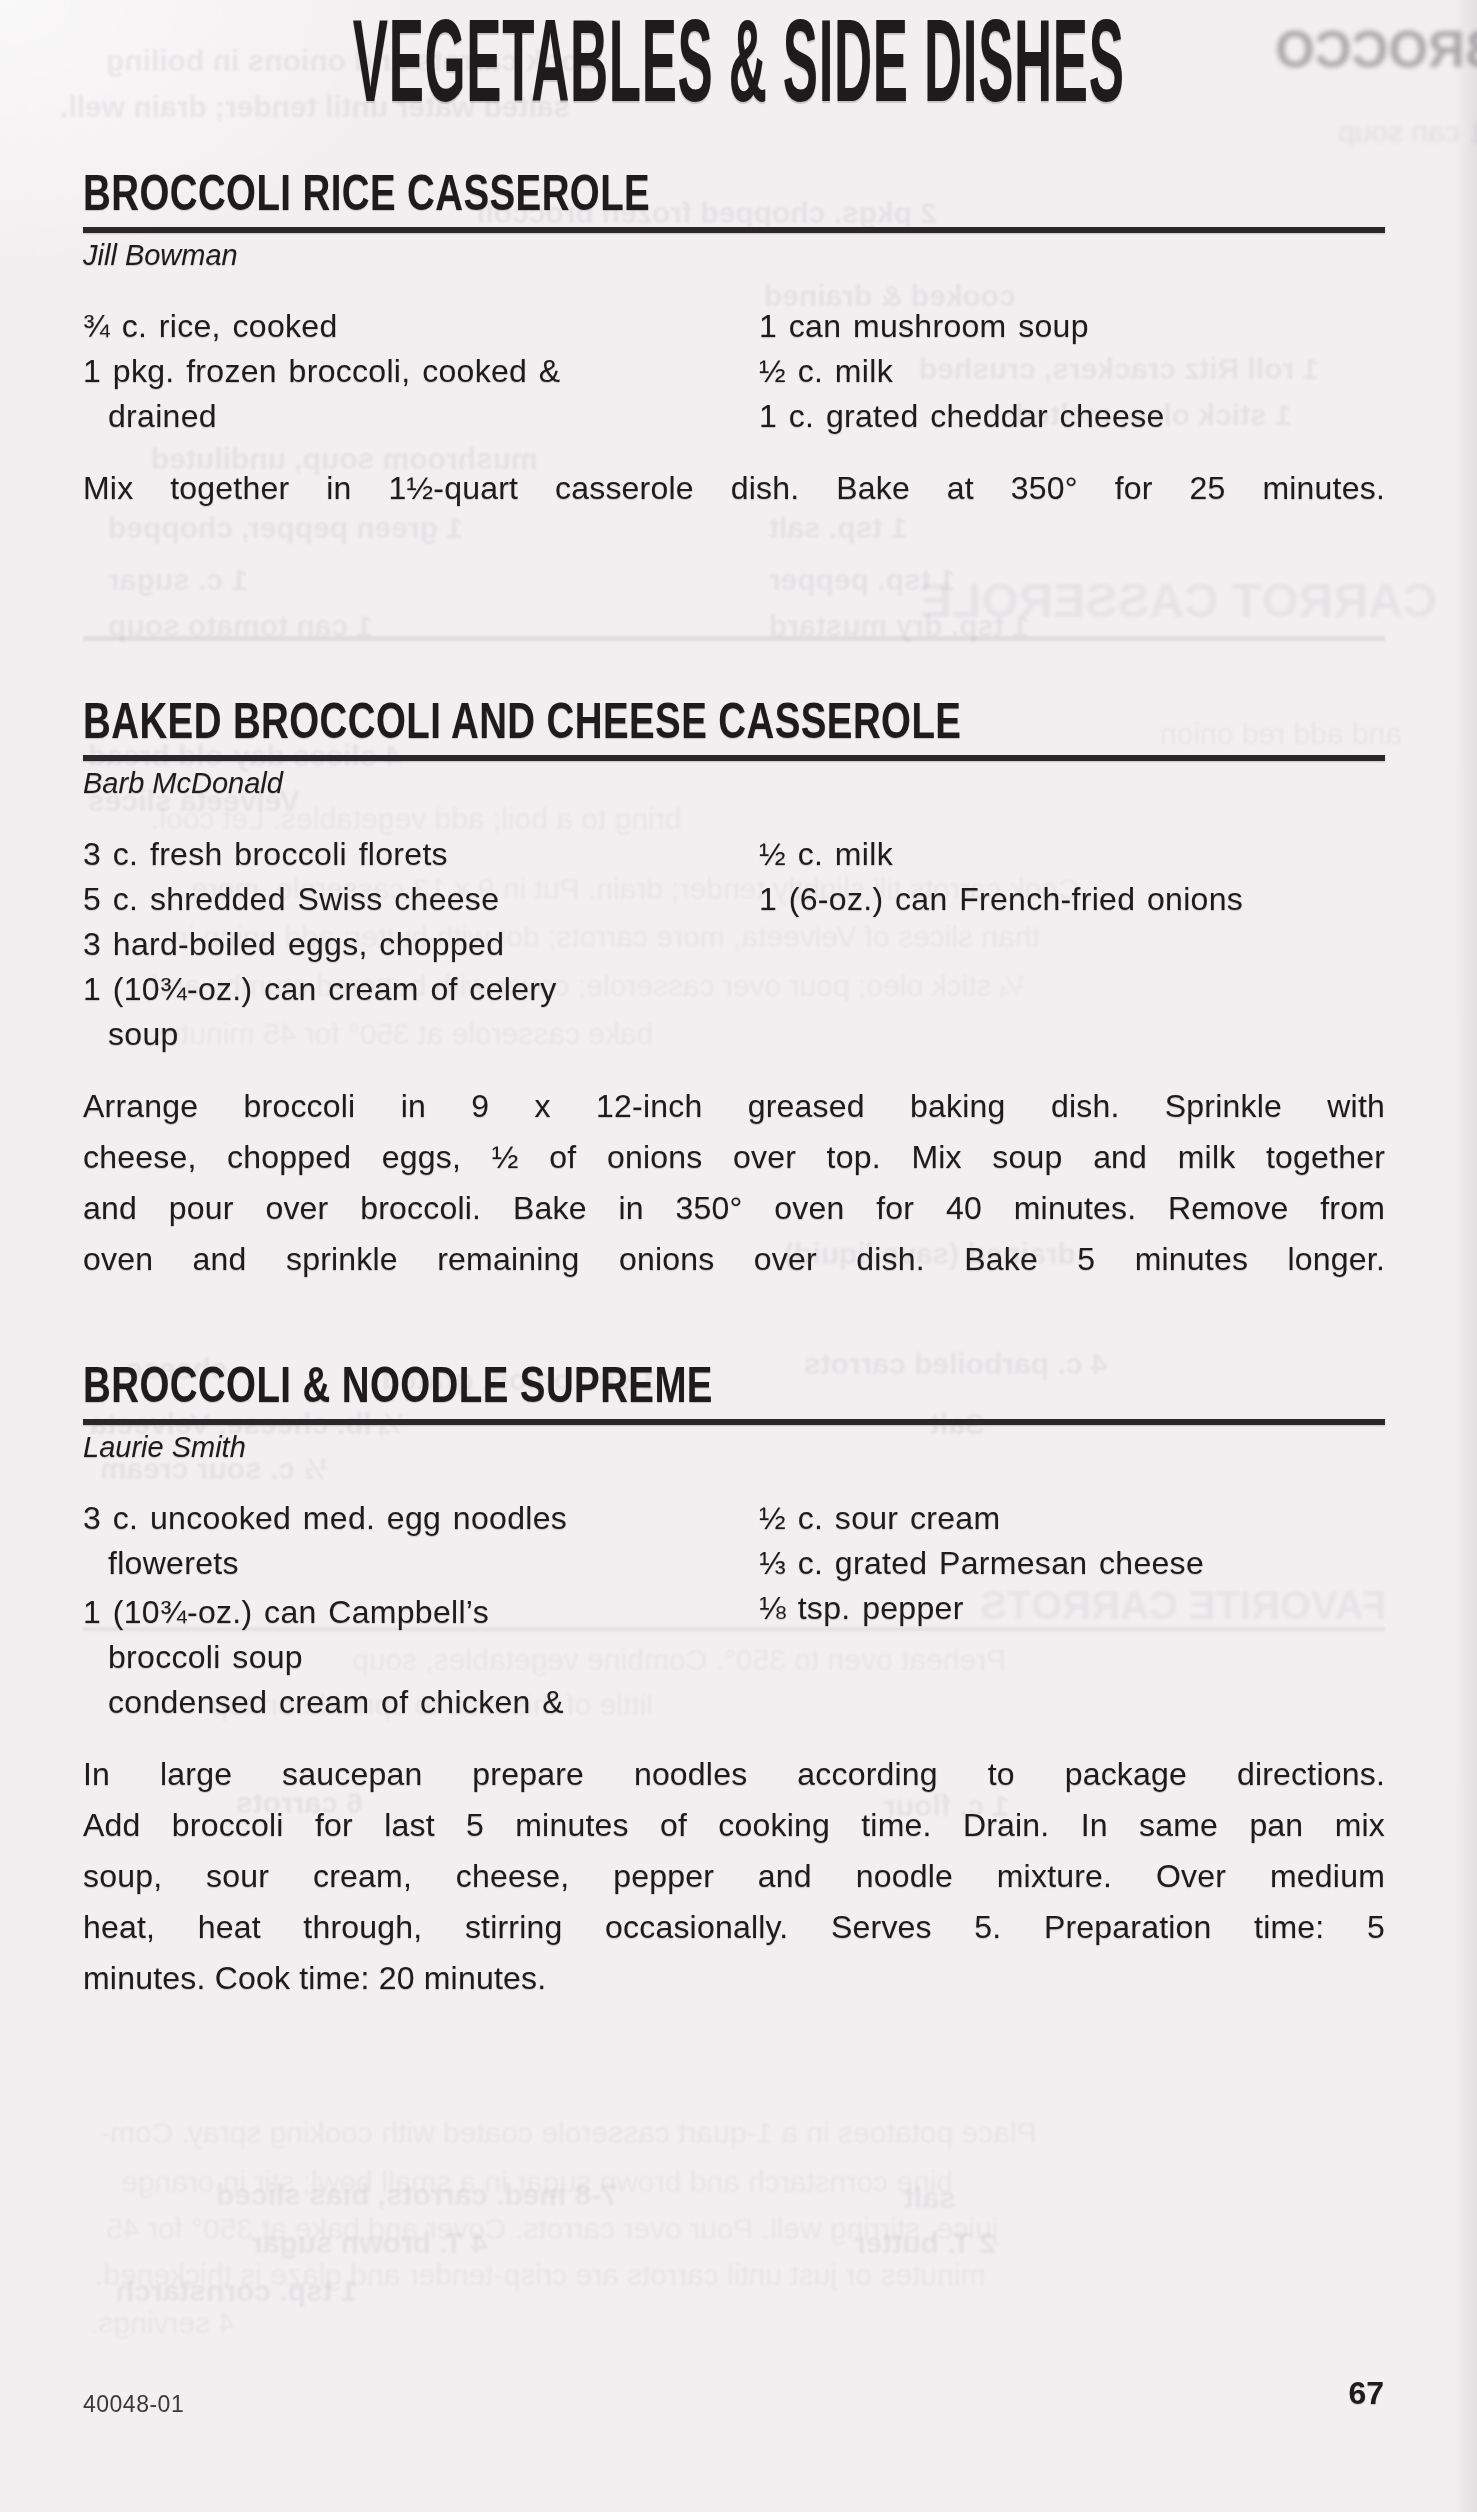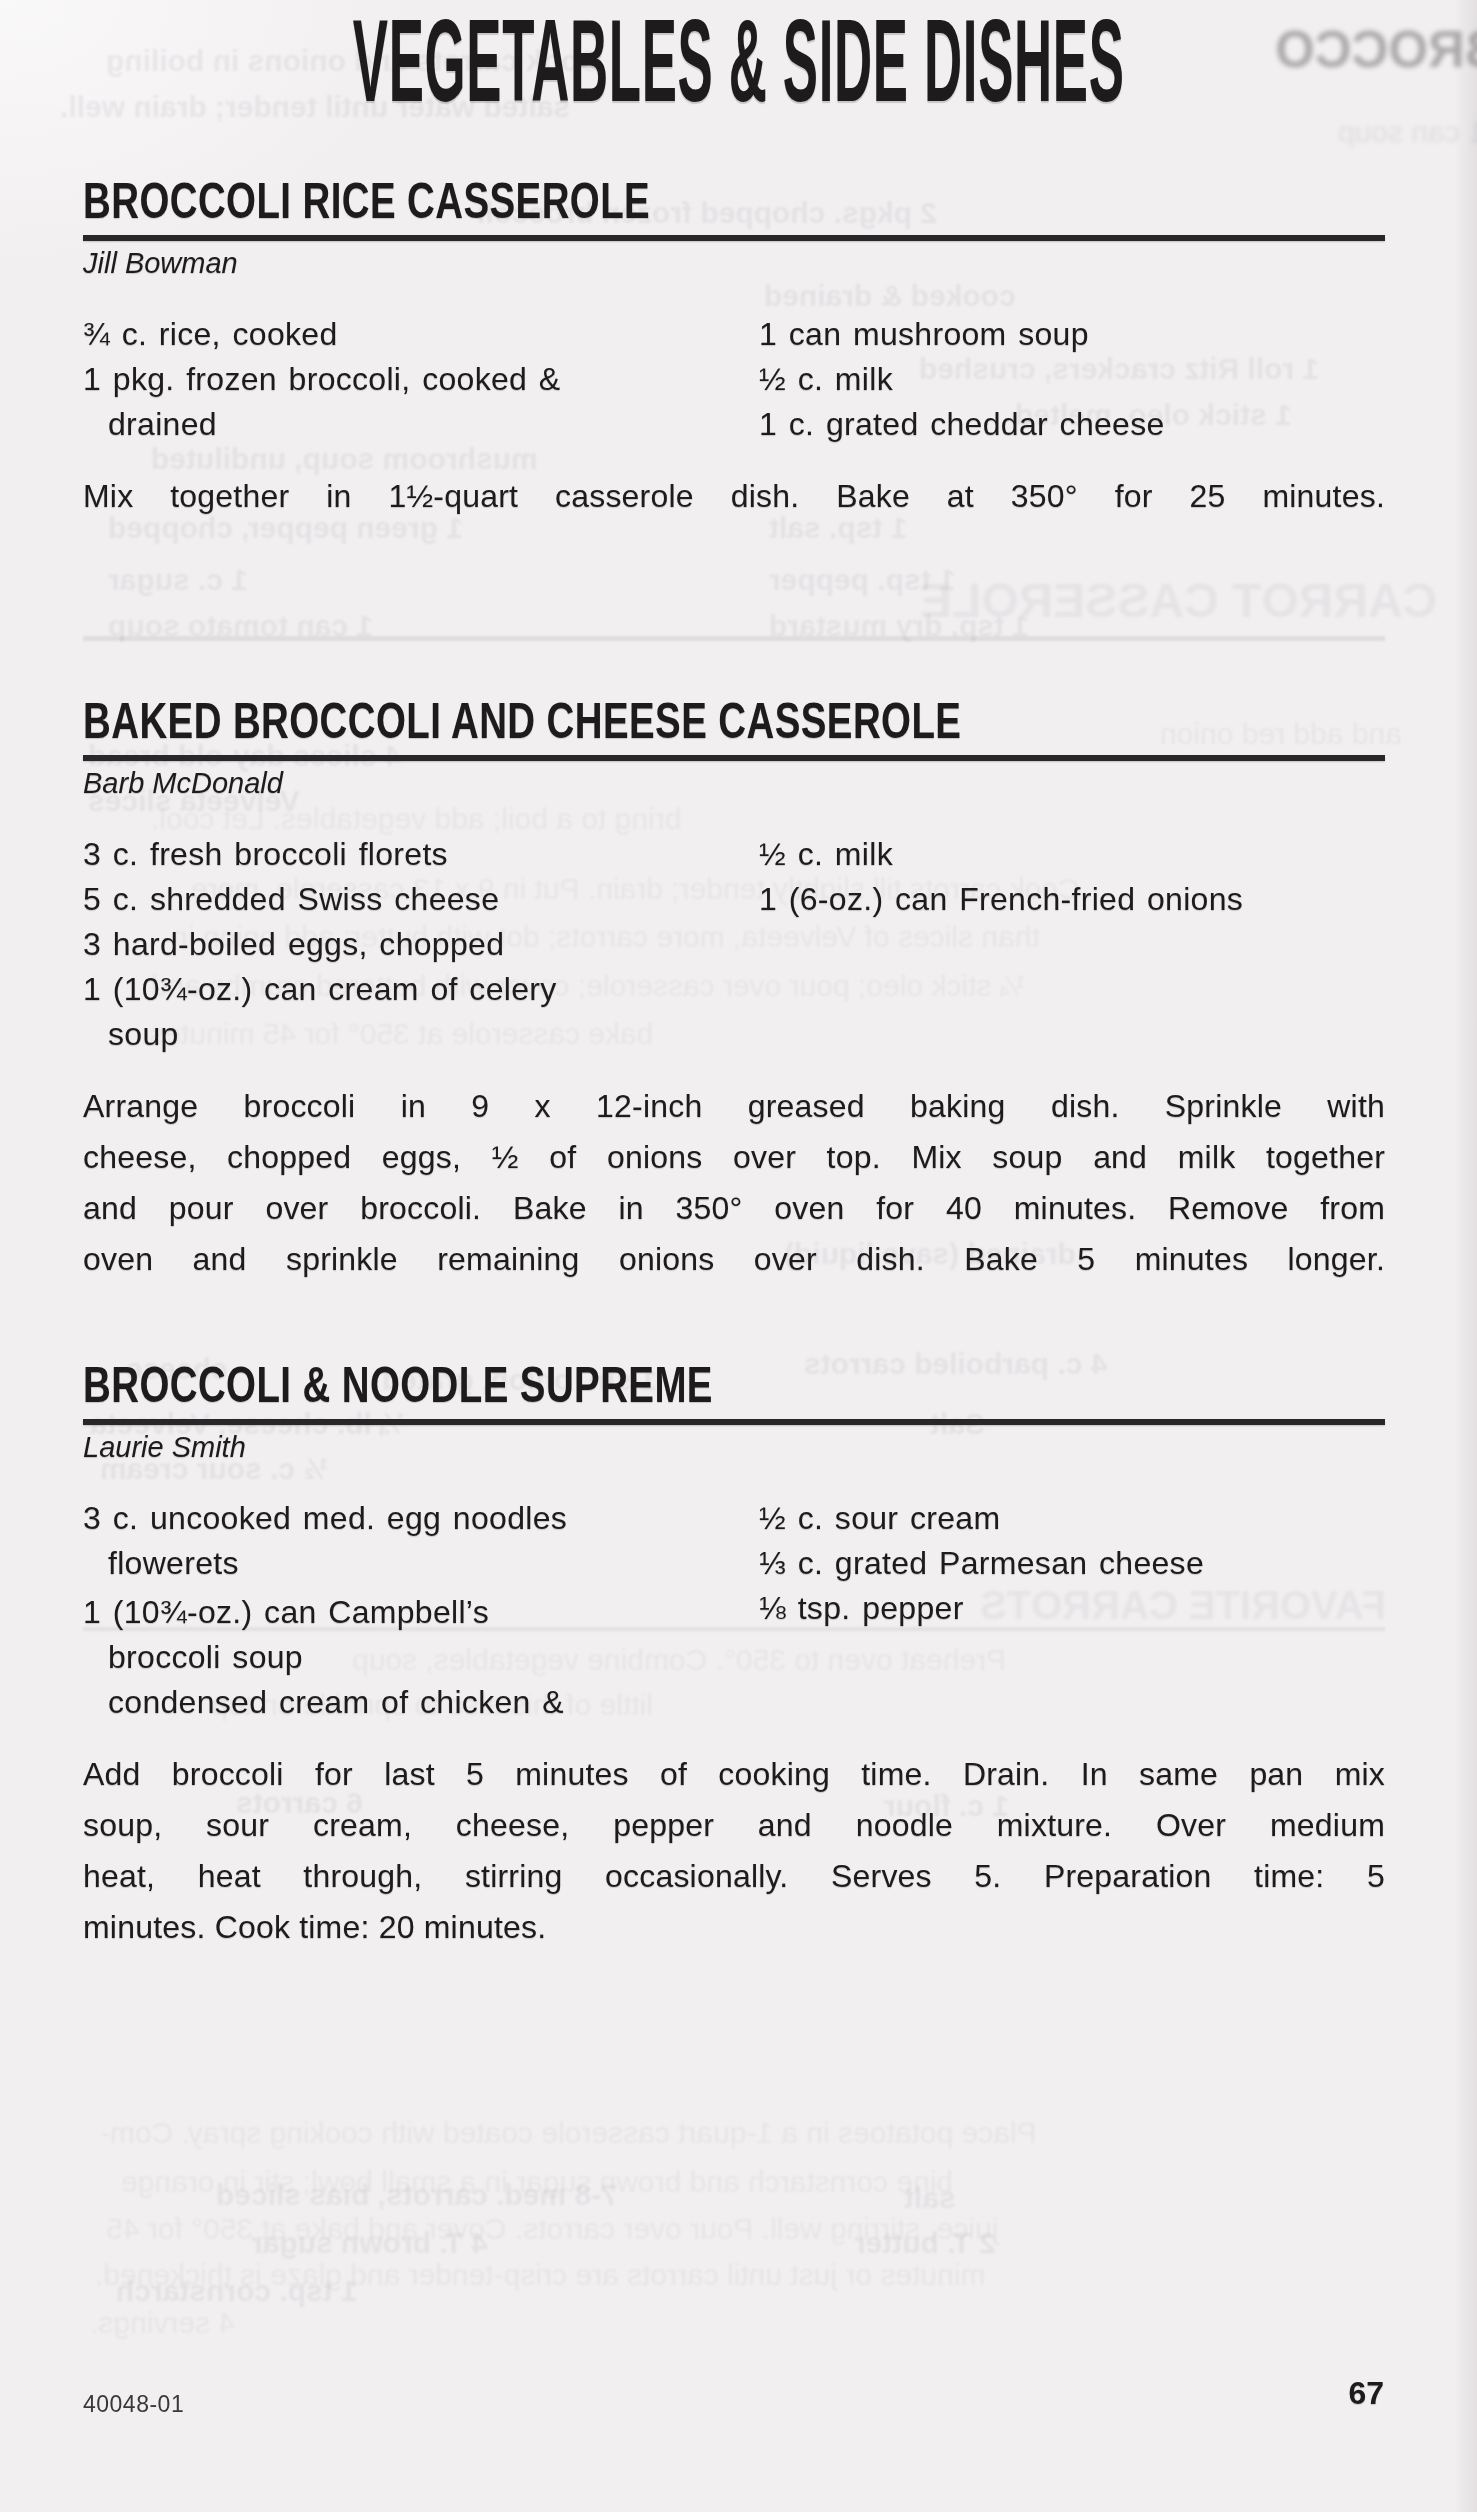--- a/index.html
+++ b/index.html
@@ -19,21 +19,21 @@
   .ink{text-shadow:0 1px 1px rgba(35,32,35,.20);}
 
   
   .title-wrap{position:absolute;top:4px;left:0;width:100%;text-align:center;z-index:2;}
   .title{display:inline-block;font-size:80px;font-weight:bold;line-height:1;
     letter-spacing:1px;white-space:nowrap;
     transform:scale(.66,1.45);transform-origin:center top;}
 
   
   .recipe{position:absolute;left:83px;width:1302px;z-index:2;}
-  #r1{top:176px;} #r2{top:696px;} #r3{top:1360px;}
+  #r1{top:168px;} #r2{top:696px;} #r3{top:1360px;}
   .rtitle{font-size:50px;font-weight:bold;line-height:50px;margin:0;
     letter-spacing:0.5px;white-space:nowrap;
     transform:scaleX(.77);transform-origin:left center;}
   .rule{height:6.5px;background:#29272a;margin-top:8.5px;box-shadow:0 1.5px 1.5px rgba(0,0,0,.14);}
   .byline{margin-top:4.5px;font-style:italic;font-size:29px;line-height:35px;text-align:left;}
 
   .ing{margin-top:31px;display:grid;grid-template-columns:676px 1fr;}
   .ing p{font-size:32px;font-weight:normal;line-height:45px;margin:0;
     letter-spacing:0.3px;word-spacing:2.5px;white-space:nowrap;}
   .ing p.cont{padding-left:25px;}
@@ -204,20 +204,21 @@
         <p class="ink cont">broccoli soup</p>
         <p class="ink cont">condensed cream of chicken &amp;</p>
       </div>
       <div>
         <p class="ink">½ c. sour cream</p>
         <p class="ink">⅓ c. grated Parmesan cheese</p>
         <p class="ink">⅛ tsp. pepper</p>
       </div>
     </div>
     <div class="para">
+      <div class="ink">In large saucepan prepare noodles according to package directions.</div>
       <div class="ink">Add broccoli for last 5 minutes of cooking time. Drain. In same pan mix</div>
       <div class="ink">soup, sour cream, cheese, pepper and noodle mixture. Over medium</div>
       <div class="ink">heat, heat through, stirring occasionally. Serves 5. Preparation time: 5</div>
       <div class="ink last">minutes. Cook time: 20 minutes.</div>
     </div>
   </section>
 
   <div class="fcode">40048-01</div>
   <div class="fpage ink">67</div>
 

